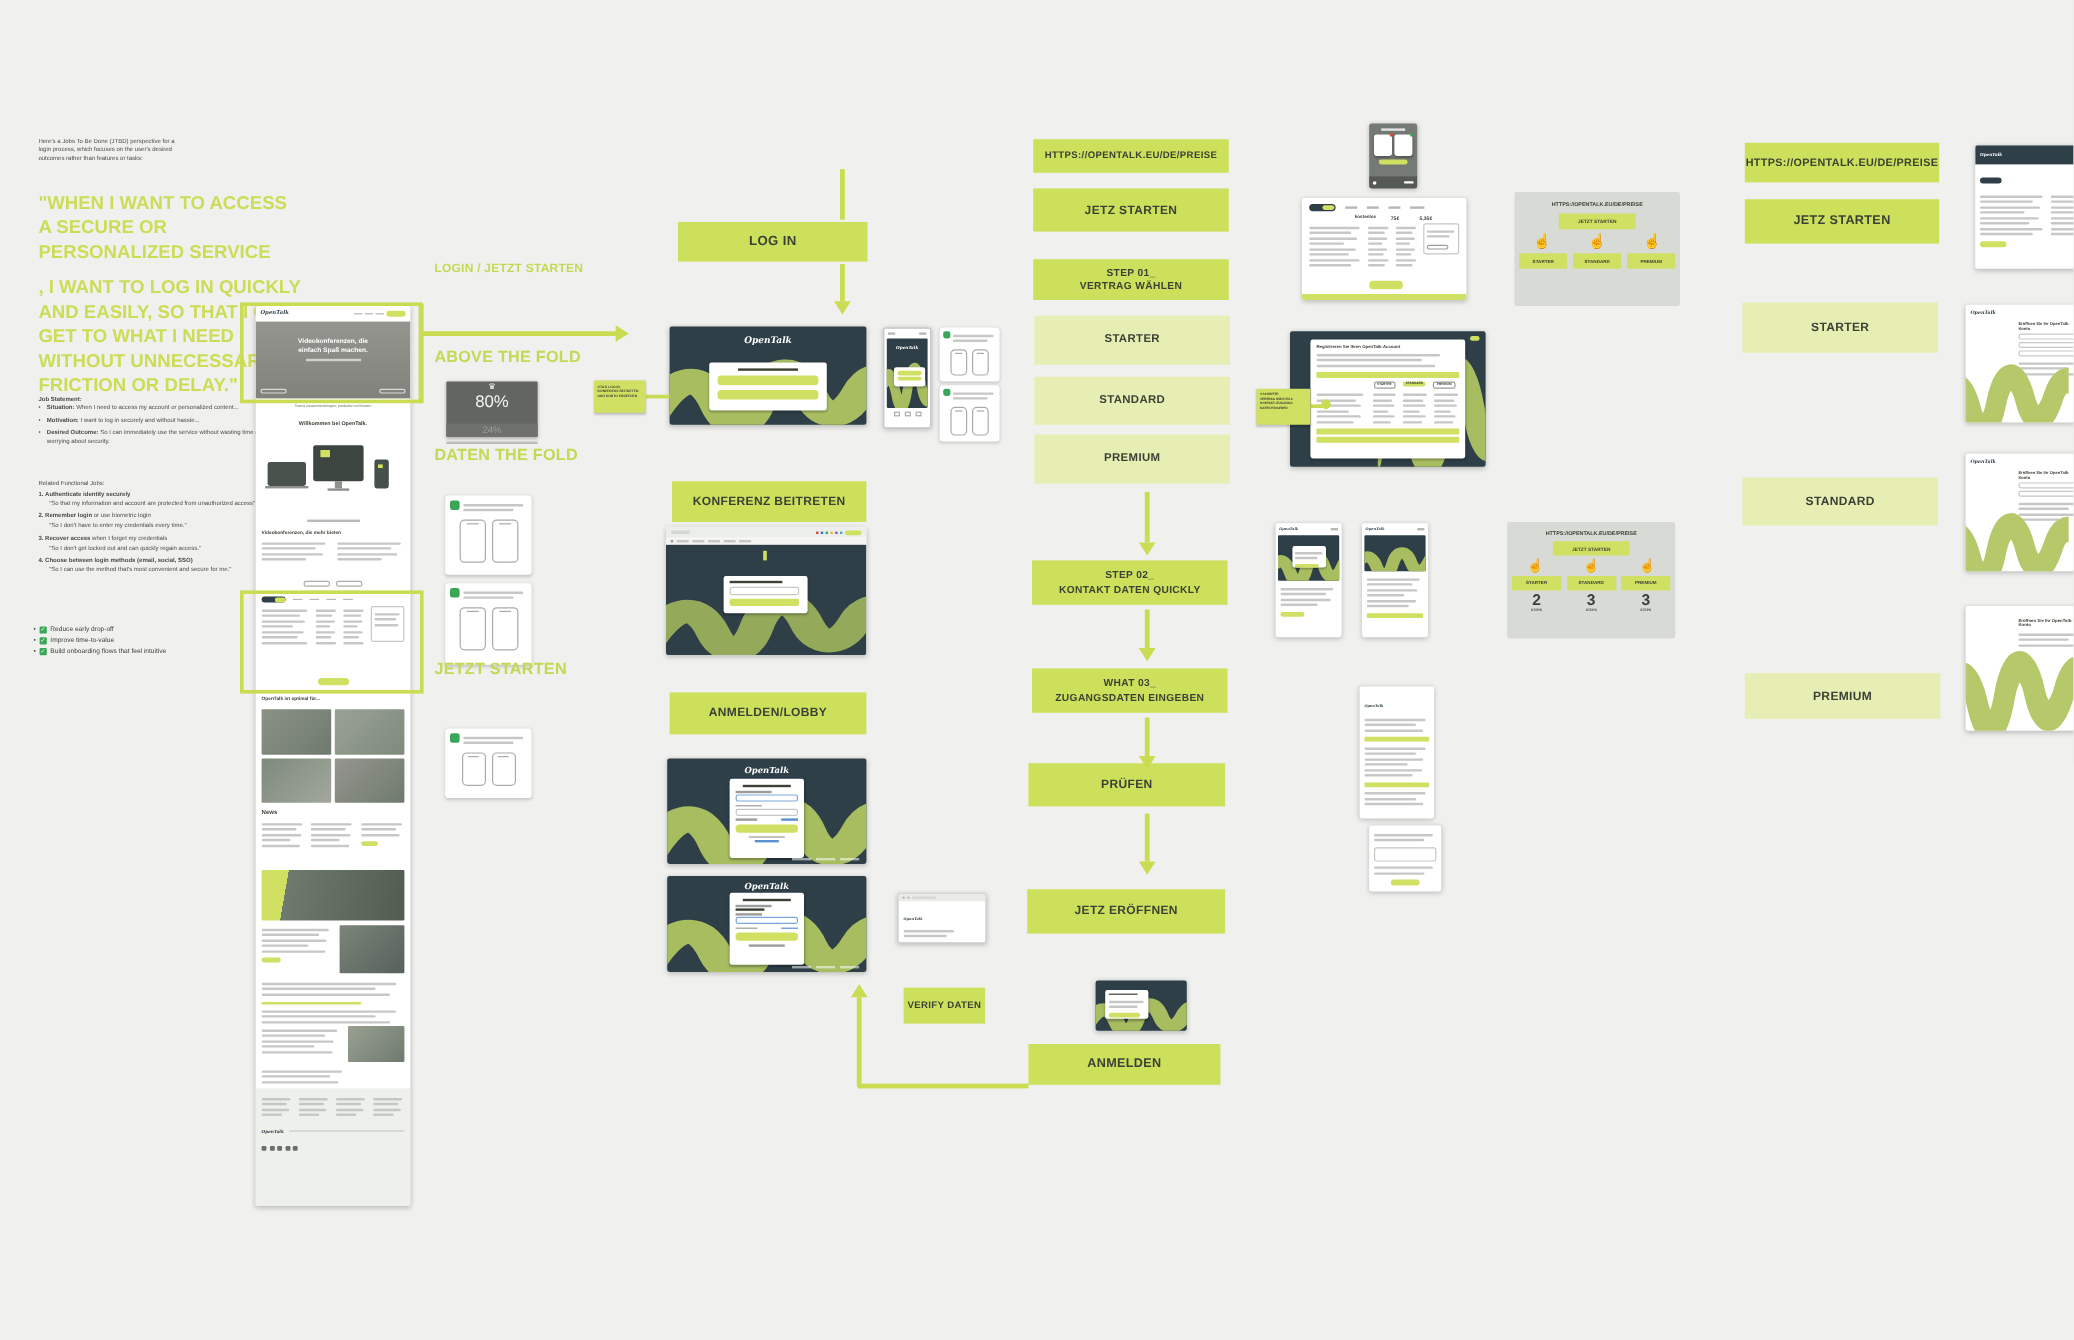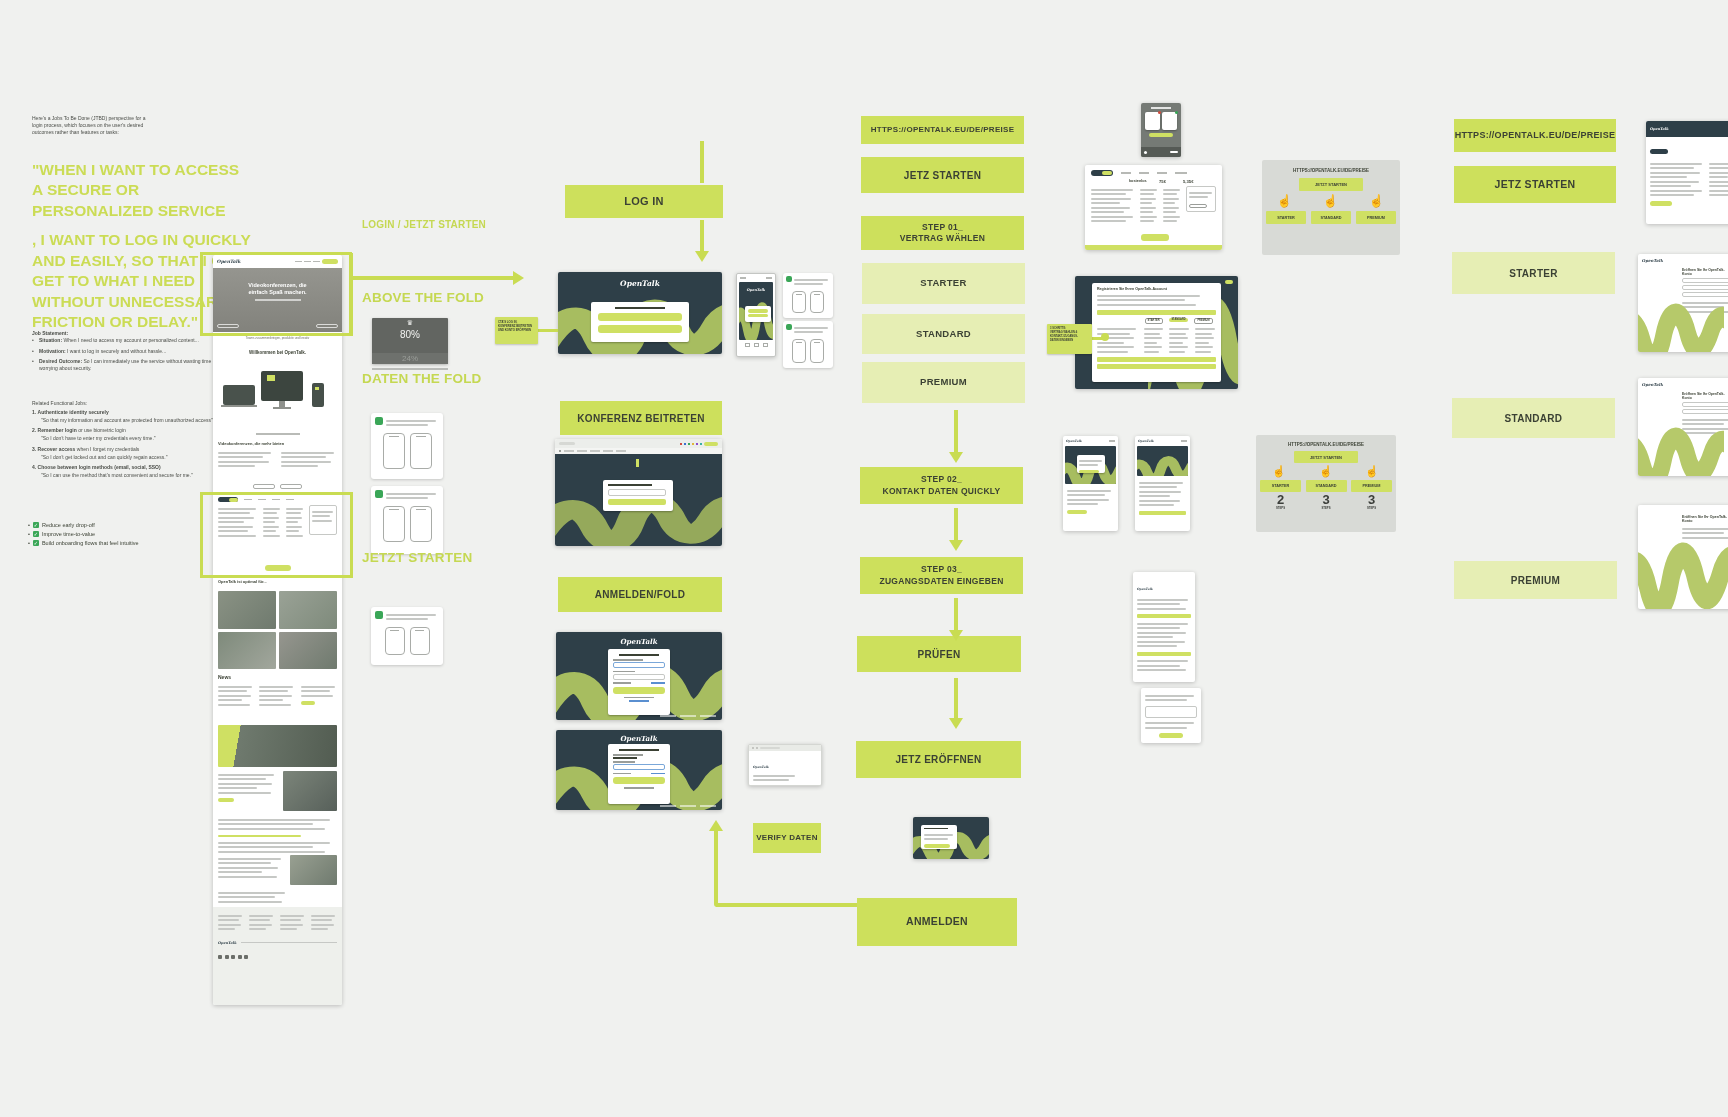--- a/index.html
+++ b/index.html
@@ -322,21 +322,21 @@
 
   <div class="line" style="left:349px;top:253px;width:4px;height:83px"></div>
   <div class="line" style="left:351px;top:276px;width:163px;height:4px"></div>
   <div class="tri right" style="left:513px;top:271px"></div>
 
   <div class="ltxt" style="left:362px;top:219px;font-size:10px">LOGIN / JETZT STARTEN</div>
   <div class="ltxt" style="left:362px;top:290px;font-size:13.5px">ABOVE THE FOLD</div>
 
   <div class="abs" style="left:372px;top:318px;width:76px;height:46px;background:#626561;color:#f2f3f1;text-align:center;border-radius:1px;box-shadow:0 1px 3px rgba(0,0,0,.25)">
     <div style="font-size:7px;line-height:9px">♛</div>
-    <div style="font-size:10px;line-height:15px">80%</div>
+    <div style="font-size:14px;line-height:15px">80%</div>
     <div style="position:absolute;left:0;bottom:0;width:100%;height:11px;background:#6e716d;color:#9a9d99;font-size:8px;line-height:11px">24%</div>
   </div>
   <div class="abs" style="left:372px;top:368px;width:76px;height:2px;background:#b9bbb8"></div>
 
   <div class="ltxt" style="left:362px;top:371px;font-size:13.5px">DATEN THE FOLD</div>
 
   <div class="appcard" style="left:371px;top:413px;width:72px;height:66px">
     <div style="display:flex;gap:3px;align-items:flex-start">
         <span class="ic"></span>
         <span class="lines" style="flex:1">
@@ -478,21 +478,21 @@
         </svg>
       <div style="position:absolute;left:81px;top:5px;width:3px;height:8px;background:#cfe063"></div>
       <div class="card" style="position:absolute;left:48px;top:26px;width:70px;height:31px;padding:3px 5px">
         <div style="width:44px;height:2px;background:#3b4134;margin:1px 0 3px"></div>
         <div class="mini-input" style="width:58px;height:7px"></div>
         <div class="pill" style="width:58px;height:6px;margin-top:3px;border-radius:2px"></div>
       </div>
     </div>
   </div>
 
-  <div class="chip d" style="left:558px;top:577px;width:164px;height:35px;font-size:10px">ANMELDEN/FOLD</div>
+  <div class="chip d" style="left:558px;top:577px;width:164px;height:35px;font-size:10px">ANMELDEN/LOBBY</div>
 
   <div class="thumb teal" style="left:556px;top:632px;width:166px;height:88px">
     <svg class="sw" style="left:-10px;top:22px;width:192px;height:72px">
         <use href="#swoosh"></use>
       </svg>
     <div class="script" style="position:absolute;left:0;right:0;top:5px;text-align:center;color:#fff;font-size:7px">OpenTalk</div>
     <div class="card" style="position:absolute;left:52px;top:17px;width:62px;height:66px;padding:4px 5px">
       <div style="width:40px;height:2px;background:#3b4134;margin:1px auto 3px"></div>
       <div style="width:30px;height:1.5px;background:#9a9d99;margin-bottom:1.5px"></div>
       <div class="mini-input" style="width:52px;height:6px;border-color:#7aa7d9"></div>
@@ -563,21 +563,21 @@
     <div class="card" style="position:absolute;left:8px;top:8px;width:36px;height:24px;padding:2.5px">
       <div style="width:24px;height:1.5px;background:#3b4134;margin-bottom:2px"></div>
       <div class="lines">
           <div class="fl" style="width: 94%;"></div>
           <div class="fl" style="width: 80%;"></div>
         </div>
       <div class="pill" style="width:26px;height:4px;margin-top:1.5px"></div>
     </div>
   </div>
 
-  <div class="chip d" style="left:857px;top:898px;width:160px;height:48px;font-size:10.5px">ANMELDEN</div>
+  <div class="chip d" style="left:857px;top:870px;width:160px;height:34px;font-size:10.5px">ANMELDEN</div>
 
   <div class="line" style="left:716px;top:903px;width:141px;height:4px"></div>
   <div class="line" style="left:714px;top:831px;width:4px;height:76px;border-radius:0 0 0 3px"></div>
   <div class="tri up" style="left:709px;top:820px"></div>
 
   <div class="chip d" style="left:861px;top:116px;width:163px;height:28px;font-size:8px">HTTPS://OPENTALK.EU/DE/PREISE</div>
   <div class="chip d" style="left:861px;top:157px;width:163px;height:36px;font-size:10px">JETZ STARTEN</div>
   <div class="chip d" style="left:861px;top:216px;width:163px;height:34px;font-size:8.5px">
     <span>STEP 01_</span>
       <span>VERTRAG WÄHLEN</span>
@@ -590,21 +590,21 @@
   <div class="tri down" style="left:949px;top:452px"></div>
 
   <div class="chip d" style="left:860px;top:467px;width:163px;height:37px;font-size:8.5px">
     <span>STEP 02_</span>
       <span>KONTAKT DATEN QUICKLY</span>
   </div>
   <div class="line" style="left:954px;top:508px;width:4px;height:32px"></div>
   <div class="tri down" style="left:949px;top:540px"></div>
 
   <div class="chip d" style="left:860px;top:557px;width:163px;height:37px;font-size:8.5px">
-    <span>STEP 03_</span>
+    <span>WHAT 03_</span>
       <span>ZUGANGSDATEN EINGEBEN</span>
   </div>
   <div class="line" style="left:954px;top:598px;width:4px;height:32px"></div>
   <div class="tri down" style="left:949px;top:630px"></div>
 
   <div class="chip d" style="left:857px;top:636px;width:164px;height:36px;font-size:10px">PRÜFEN</div>
   <div class="line" style="left:954px;top:678px;width:4px;height:40px"></div>
   <div class="tri down" style="left:949px;top:718px"></div>
 
   <div class="chip d" style="left:856px;top:741px;width:165px;height:37px;font-size:10px">JETZ ERÖFFNEN</div>

